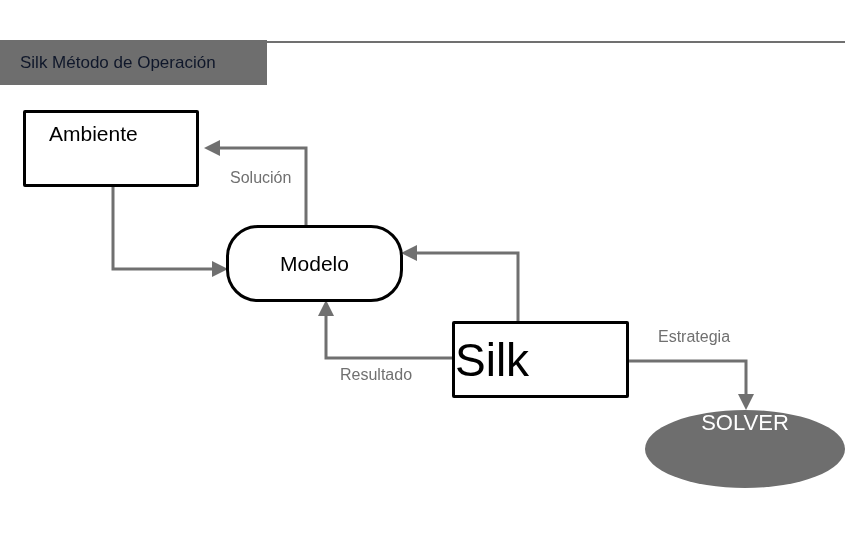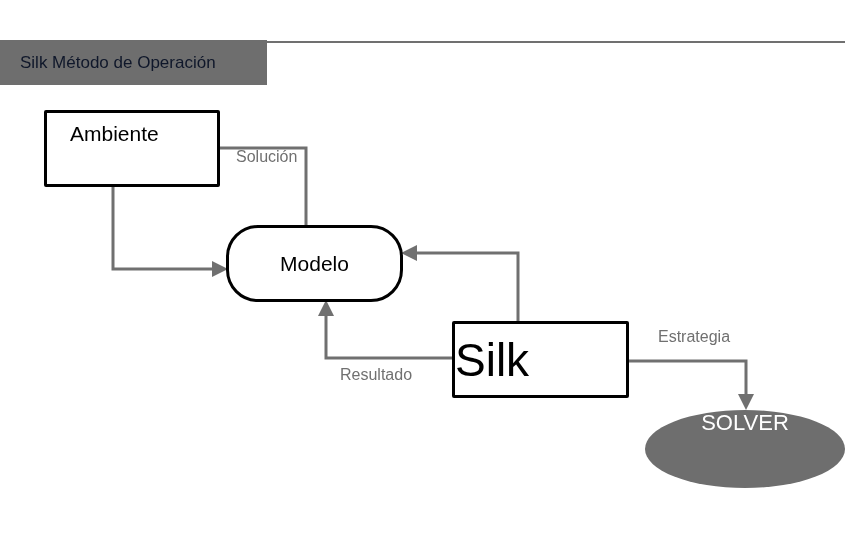--- a/index.html
+++ b/index.html
@@ -40,31 +40,31 @@
 
   <polyline points="454,358 326,358 326,310" fill="none" stroke="#707070" stroke-width="3"></polyline>
   <path d="M326,300 L318,316 L334,316 z" fill="#707070"></path>
 
   <polyline points="628,361 746,361 746,400" fill="none" stroke="#707070" stroke-width="3"></polyline>
   <path d="M746,410 L738,394 L754,394 z" fill="#707070"></path>
 
   <ellipse cx="745" cy="449" rx="100" ry="39" fill="#6e6e6e"></ellipse>
 </svg>
 
-<div class="box" style="left:44px; top:110px; width:176px; height:77px; font-size:21px; line-height:29px; padding:6px 0 0 23px;">
+<div class="box" style="left:23px; top:110px; width:176px; height:77px; font-size:21px; line-height:29px; padding:6px 0 0 23px;">
   <div>Ambiente</div>
 </div>
 
 <div class="box" style="left:226px; top:225px; width:177px; height:77px; font-size:21px; display:flex; align-items:center; justify-content:center;border-radius:32px;">
   <span>Modelo</span>
 </div>
 
 <div class="box" style="left:452px; top:321px; width:177px; height:77px; font-size:46px; display:flex; align-items:center; ">
   <span>Silk</span>
 </div>
 
 <div style="position:absolute; left:645px; top:410px; width:200px; height:78px; color:#fff; font-size:22px; display:flex; align-items:flex-start; justify-content:center;">
   <span>SOLVER</span>
 </div>
 
-<span class="lbl" style="left:230px; top:148px;margin-left:6px;">Solución</span>
+<span class="lbl" style="left:230px; top:169px;">Solución</span>
 <span class="lbl" style="left:340px; top:366px;">Resultado</span>
 <span class="lbl" style="left:658px; top:328px;">Estrategia</span>
 
 </body></html>

